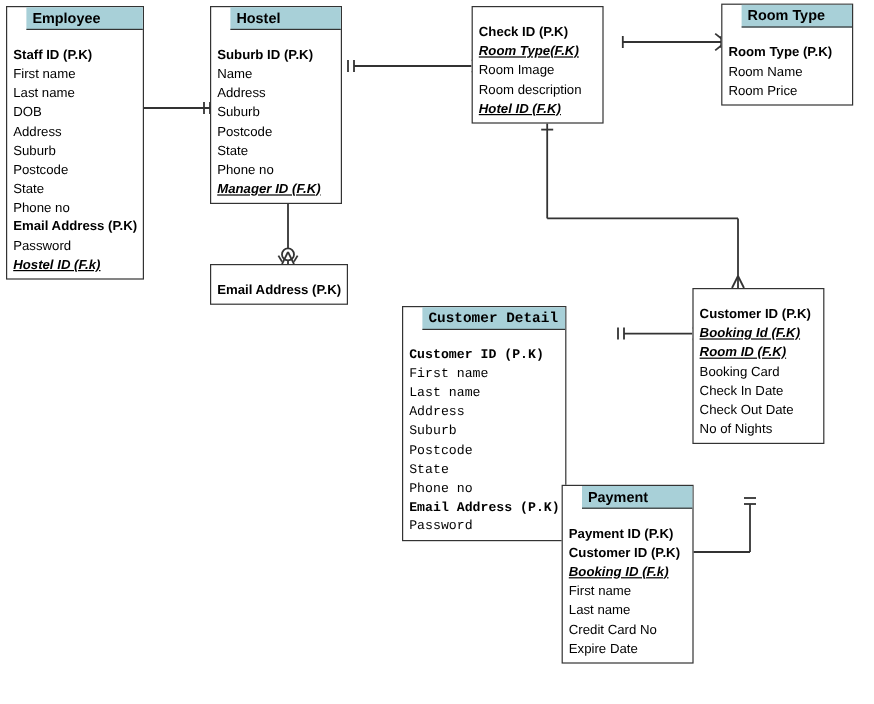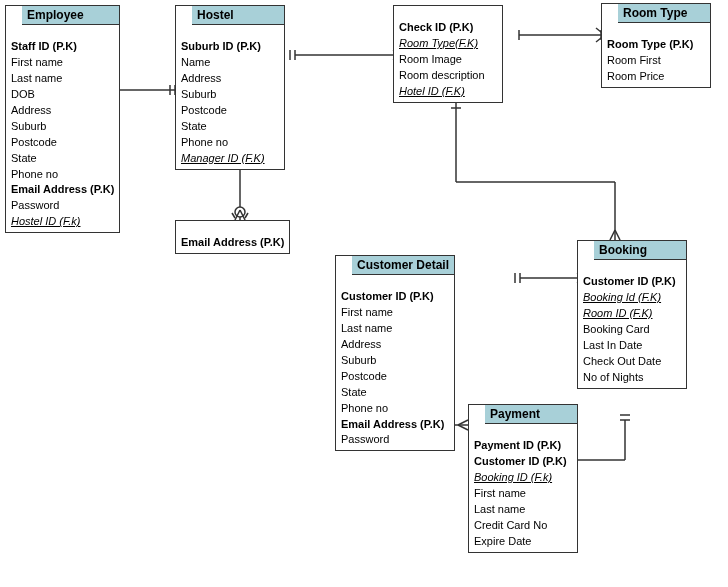--- a/index.html
+++ b/index.html
@@ -42,21 +42,21 @@
     }
     .entity-body {
       padding: 2px 5px;
       margin-top: 12px;
     }
     .entity-body div {
       line-height: 1.45;
       white-space: nowrap;
     }
     .field-pk { font-weight: bold; }
-    .field-fk { font-style: italic; text-decoration: underline; }
+    .field-fk { font-style: italic; text-decoration: underline; font-weight: bold; }
   </style>
 </head>
 <body>
 
 <div id="diagram">
   <svg id="connectors">
 
     <line x1="115" y1="90" x2="175" y2="90" stroke="#333" stroke-width="1.5"></line>
 
     <line x1="115" y1="85" x2="103" y2="90" stroke="#333" stroke-width="1.5"></line>
@@ -173,47 +173,46 @@
         <div class="field-fk">Room Type(F.K)</div>
         <div>Room Image</div>
         <div>Room description</div>
         <div class="field-fk">Hotel ID (F.K)</div>
       </div>
     </div>
     <div class="entity-box" style="left: 601px; top: 3px;">
       <div class="entity-header">Room Type</div>
       <div class="entity-body">
         <div class="field-pk">Room Type (P.K)</div>
-        <div>Room First</div>
+        <div>Room Name</div>
         <div>Room Price</div>
       </div>
     </div>
-    <div class="entity-box" style="left: 335px; top: 255px;">
+    <div class="entity-box" style="left: 335px; top: 255px; font-family: Liberation Mono, monospace;">
       <div class="entity-header">Customer Detail</div>
       <div class="entity-body">
         <div class="field-pk">Customer ID (P.K)</div>
         <div>First name</div>
         <div>Last name</div>
         <div>Address</div>
         <div>Suburb</div>
         <div>Postcode</div>
         <div>State</div>
         <div>Phone no</div>
         <div class="field-pk">Email Address (P.K)</div>
         <div>Password</div>
       </div>
     </div>
     <div class="entity-box" style="left: 577px; top: 240px;">
-      <div class="entity-header">Booking</div>
       <div class="entity-body">
         <div class="field-pk">Customer ID (P.K)</div>
         <div class="field-fk">Booking Id (F.K)</div>
         <div class="field-fk">Room ID (F.K)</div>
         <div>Booking Card</div>
-        <div>Last In Date</div>
+        <div>Check In Date</div>
         <div>Check Out Date</div>
         <div>No of Nights</div>
       </div>
     </div>
     <div class="entity-box" style="left: 468px; top: 404px;">
       <div class="entity-header">Payment</div>
       <div class="entity-body">
         <div class="field-pk">Payment ID (P.K)</div>
         <div class="field-pk">Customer ID (P.K)</div>
         <div class="field-fk">Booking ID (F.k)</div>

